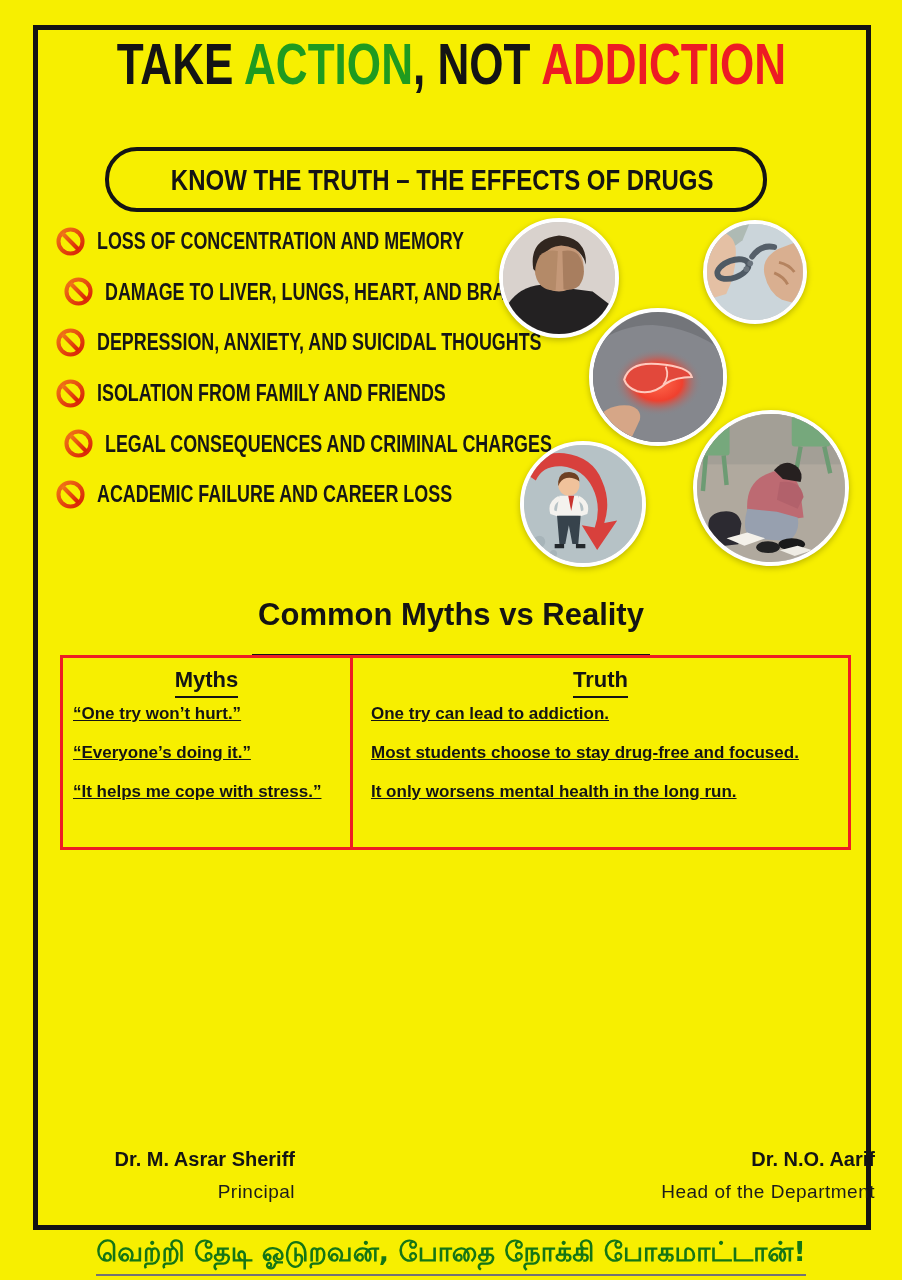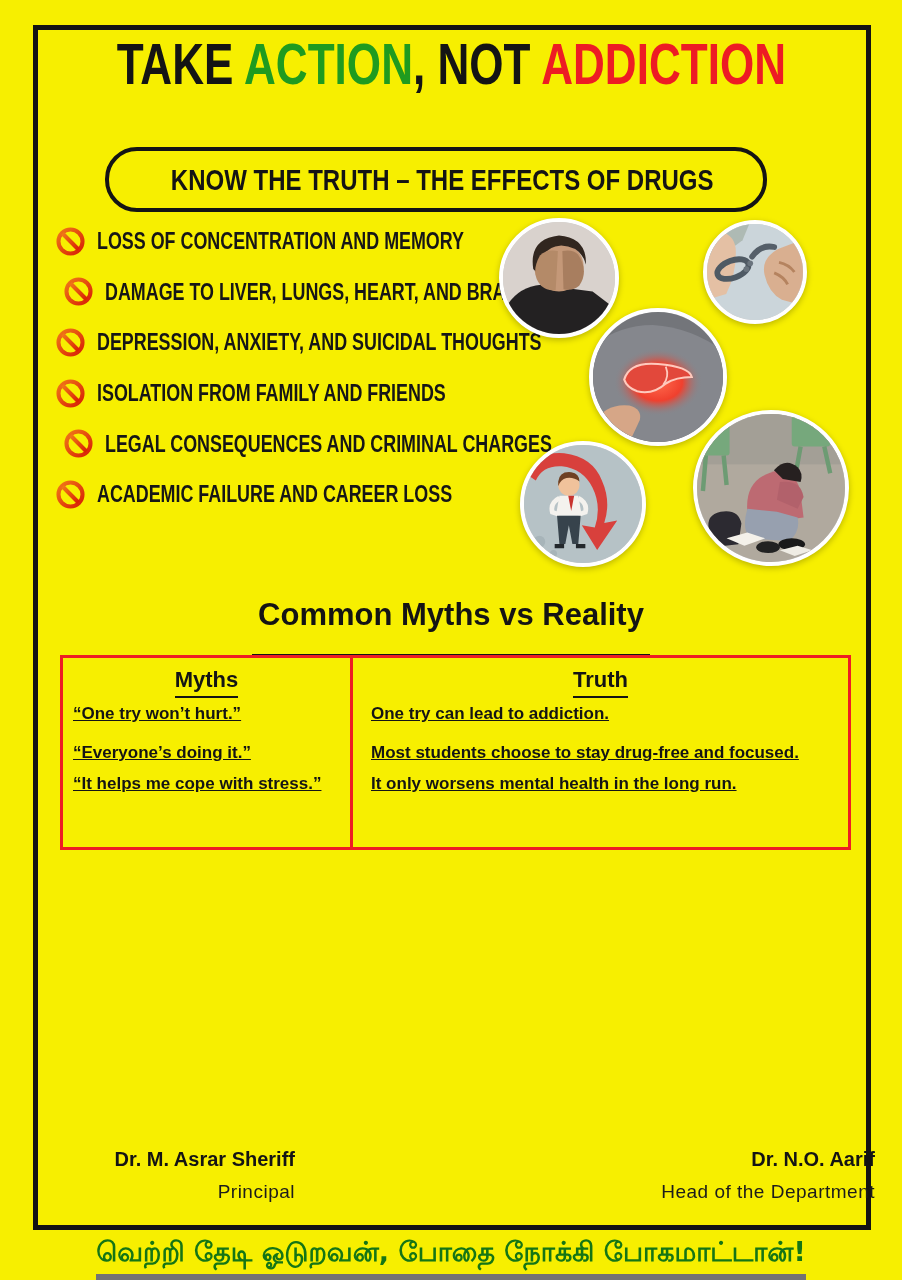--- a/index.html
+++ b/index.html
@@ -46,33 +46,33 @@
   .myths-table{position:absolute;left:60px;top:655px;width:791px;height:195px;box-sizing:border-box;
     border:3px solid #EE1D23;}
   .table-divider{position:absolute;left:287px;top:0;bottom:0;width:3px;background:#EE1D23;}
   .col-header{position:absolute;top:9px;text-align:center;font-size:22px;font-weight:bold;color:#141414;}
   .col-header span{display:inline-block;border-bottom:2.5px solid #141414;padding-bottom:3px;}
   .hdr-myths{left:0;width:287px;}
   .hdr-truth{left:290px;right:0;}
   .cell{position:absolute;font-size:17px;font-weight:bold;color:#141414;white-space:nowrap;text-decoration:underline;}
   .cell-myth{left:10px;}
   .cell-truth{left:308px;}
-  .row-0{top:46px;} .row-1{top:85px;} .row-2{top:116px;}
+  .row-0{top:46px;} .row-1{top:85px;} .row-2{top:124px;}
 
   
   .sig{position:absolute;top:1148px;text-align:right;}
   .sig-left{left:55px;width:240px;}
   .sig-right{left:555px;width:320px;}
   .sig-name{font-size:20px;font-weight:bold;color:#141414;}
   .sig-role{margin-top:10px;font-size:19px;font-weight:normal;letter-spacing:.5px;color:#1c1c1c;}
 
   
   .tamil{position:absolute;left:0;top:1236px;width:902px;text-align:center;}
   .tamil span{display:inline-block;font-size:27px;font-weight:bold;color:#157515;
-    border-bottom:6px solid #737373;padding-bottom:3px;font-family:"DejaVu Sans",sans-serif;}
+    border-bottom:2px solid #737373;padding-bottom:3px;font-family:"DejaVu Sans",sans-serif;}
 </style>
 </head>
 <body>
 
 <div class="poster">
   <div class="frame"></div>
 
   <div class="title">
     <span class="title-inner">
       <span>TAKE </span><span class="w-green">ACTION</span><span>, NOT </span><span class="w-red">ADDICTION</span>

